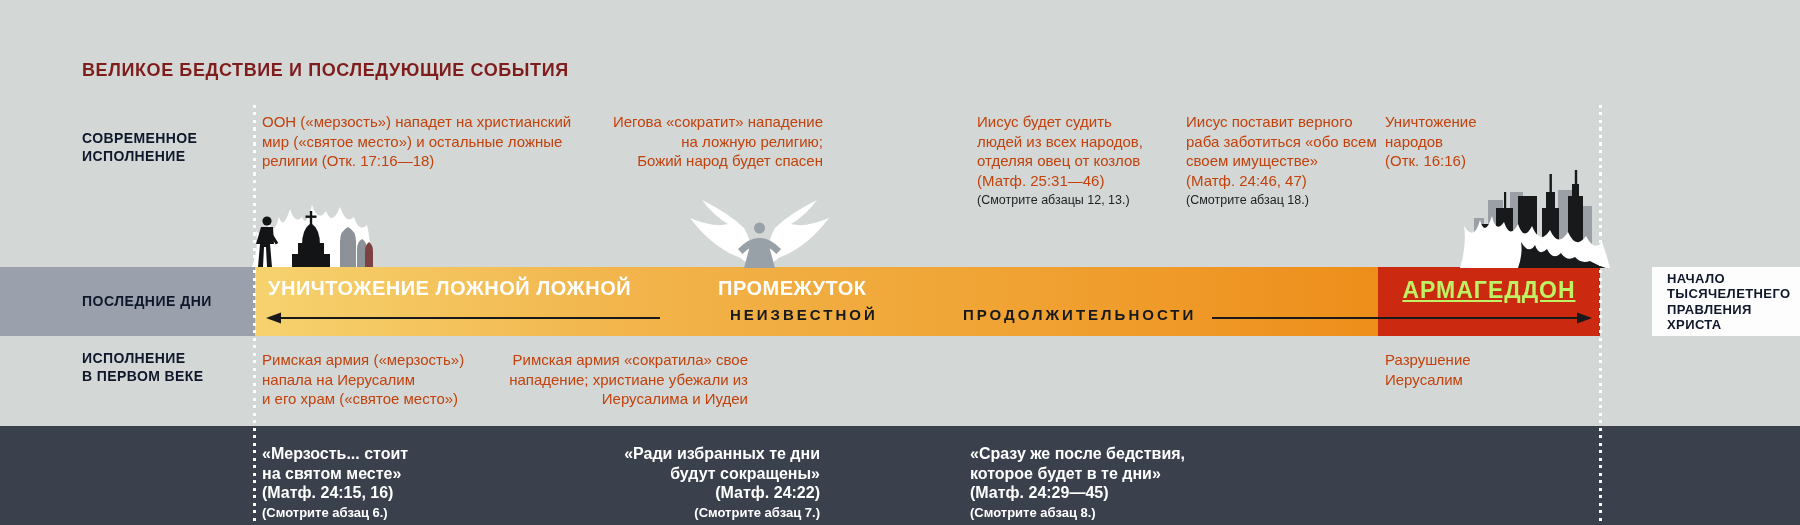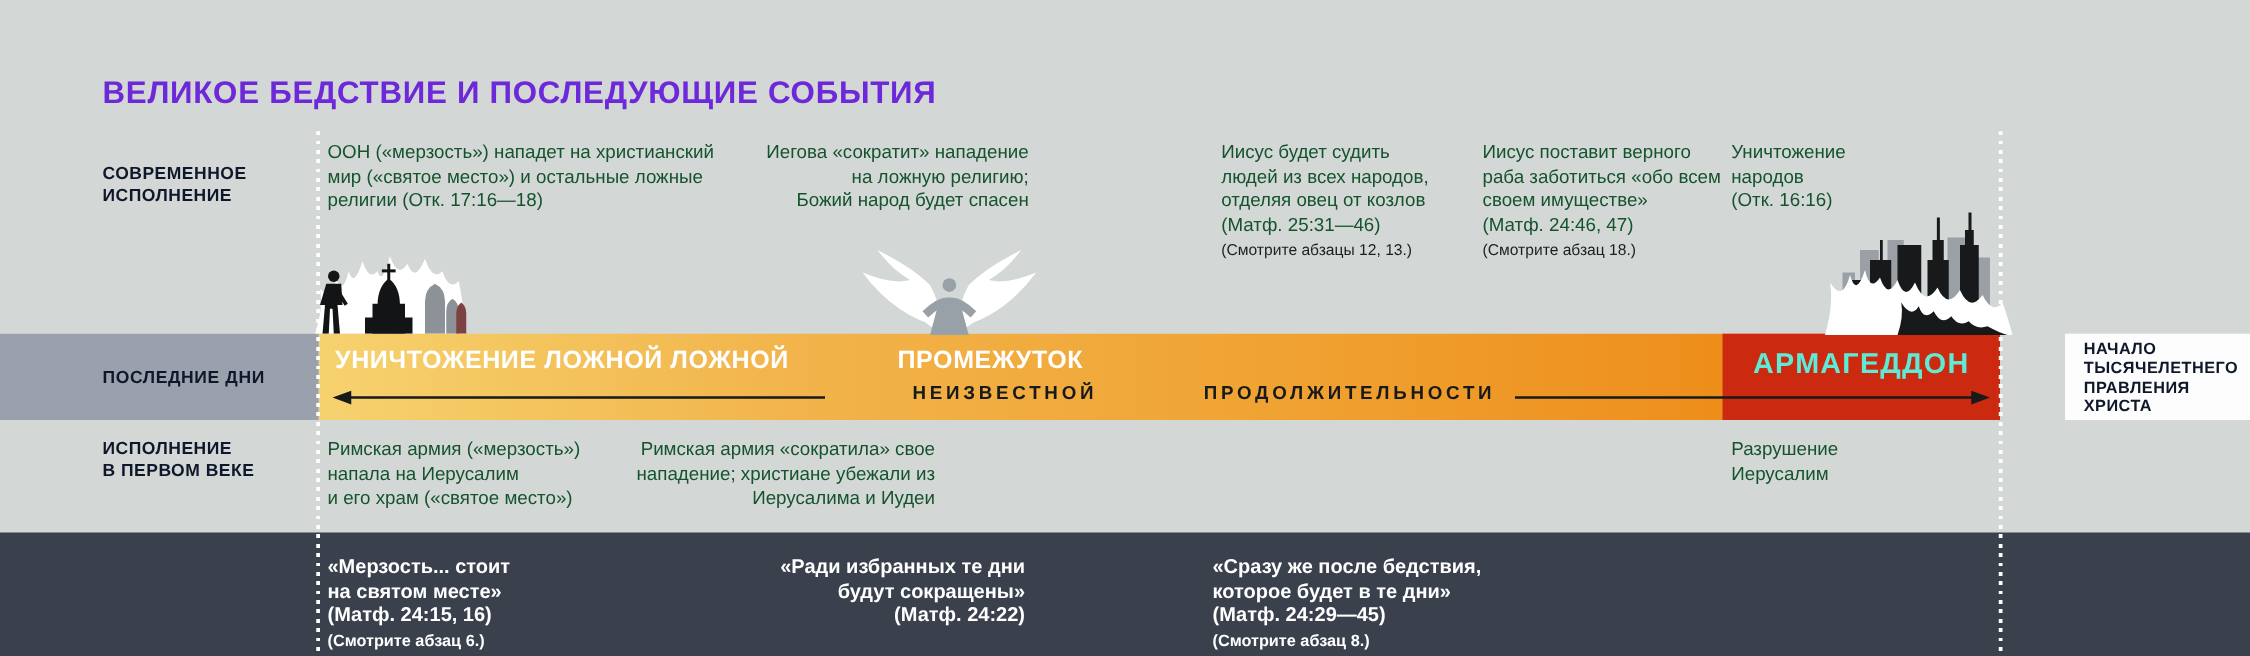--- a/index.html
+++ b/index.html
@@ -9,29 +9,29 @@
     background:#d3d8d6;
     position:relative;
     overflow:hidden;
   }
   .abs { position:absolute; }
   .pre { white-space:pre-line; }
   .right { text-align:right; }
 
   .page-title {
     left:82px; top:60px;
-    font-size:25px; font-weight:bold; letter-spacing:0.6px;
-    color:#6d28d9;
+    font-size:18px; font-weight:bold; letter-spacing:0.6px;
+    color:#7f1d1d;
   }
   .row-label {
     font-size:14px; font-weight:bold; line-height:17.5px;
     letter-spacing:0.4px; color:#0f172a;
   }
   .body-text {
-    font-size:15px; line-height:19.5px; color:#14532d;
+    font-size:15px; line-height:19.5px; color:#c2410c;
   }
   .note {
     font-size:12.5px; line-height:15px; margin-top:3px; color:#1c1f22;
   }
 
   .last-days-band {
     left:0; top:267px; width:255px; height:69px;
     background:#9ba1ac;
     display:flex; align-items:center;
   }
@@ -43,21 +43,21 @@
   }
   .armageddon-block {
     left:1378px; top:267px; width:222px; height:69px;
     background:#cc2a10;
     display:flex; align-items:flex-start; justify-content:center;
   }
   .band-label {
     font-size:20px; font-weight:bold; color:#ffffff; letter-spacing:0.5px;
   }
   .armageddon-text {
-    font-size:23px; font-weight:bold; color:#5eead4; letter-spacing:1px; margin-top:10px;
+    font-size:23px; font-weight:bold; color:#bef264; letter-spacing:1px; margin-top:10px;text-decoration:underline;
   }
   .band-black {
     font-size:15px; font-weight:bold; color:#17191b; letter-spacing:3px;
   }
   .millennium-box {
     left:1652px; top:267px; width:200px; height:69px;
     background:#fdfdfd;
     display:flex; align-items:center;
   }
   .millennium-box .row-label { padding-left:15px; font-size:13px; line-height:15.5px; }
@@ -224,20 +224,21 @@
   <div class="quote pre">«Мерзость... стоит
 на святом месте»
 (Матф. 24:15, 16)</div>
   <div class="quote-note">(Смотрите абзац 6.)</div>
 </div>
 
 <div class="abs right" style="left:560px; top:444px; width:260px; z-index:4;">
   <div class="quote pre">«Ради избранных те дни
 будут сокращены»
 (Матф. 24:22)</div>
+  <div class="quote-note">(Смотрите абзац 7.)</div>
 </div>
 
 <div class="abs" style="left:970px; top:444px; width:300px; z-index:4;">
   <div class="quote pre">«Сразу же после бедствия,
 которое будет в те дни»
 (Матф. 24:29—45)</div>
   <div class="quote-note">(Смотрите абзац 8.)</div>
 </div>
 
 <div class="abs dotline" style="left:253px;"></div>

